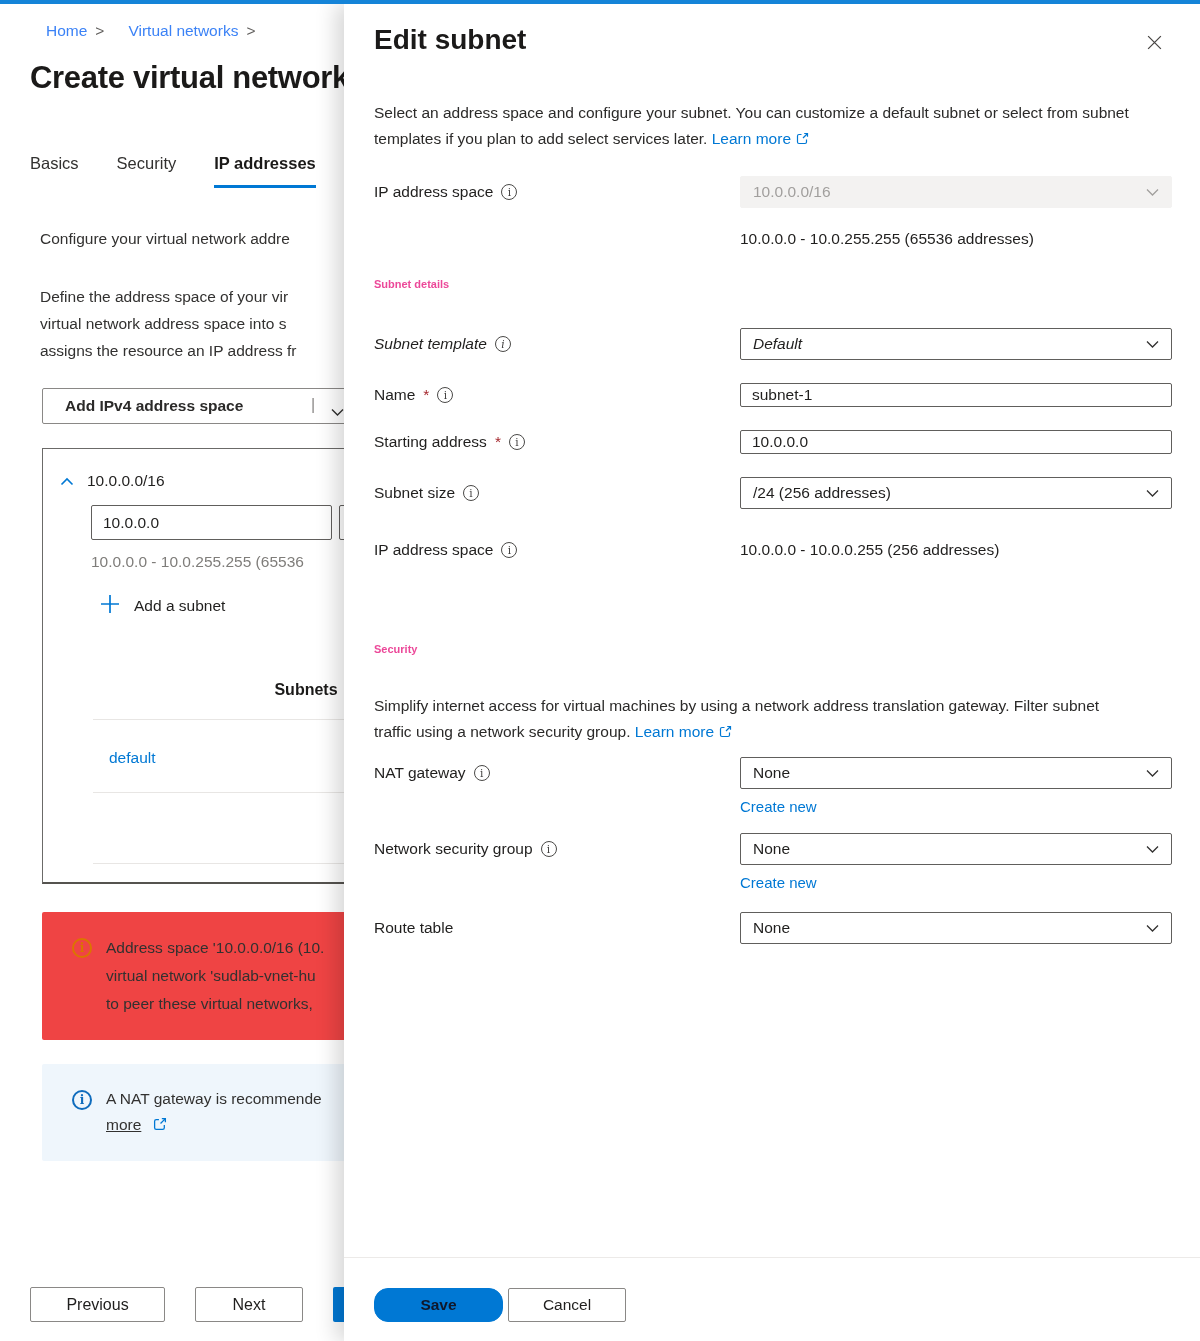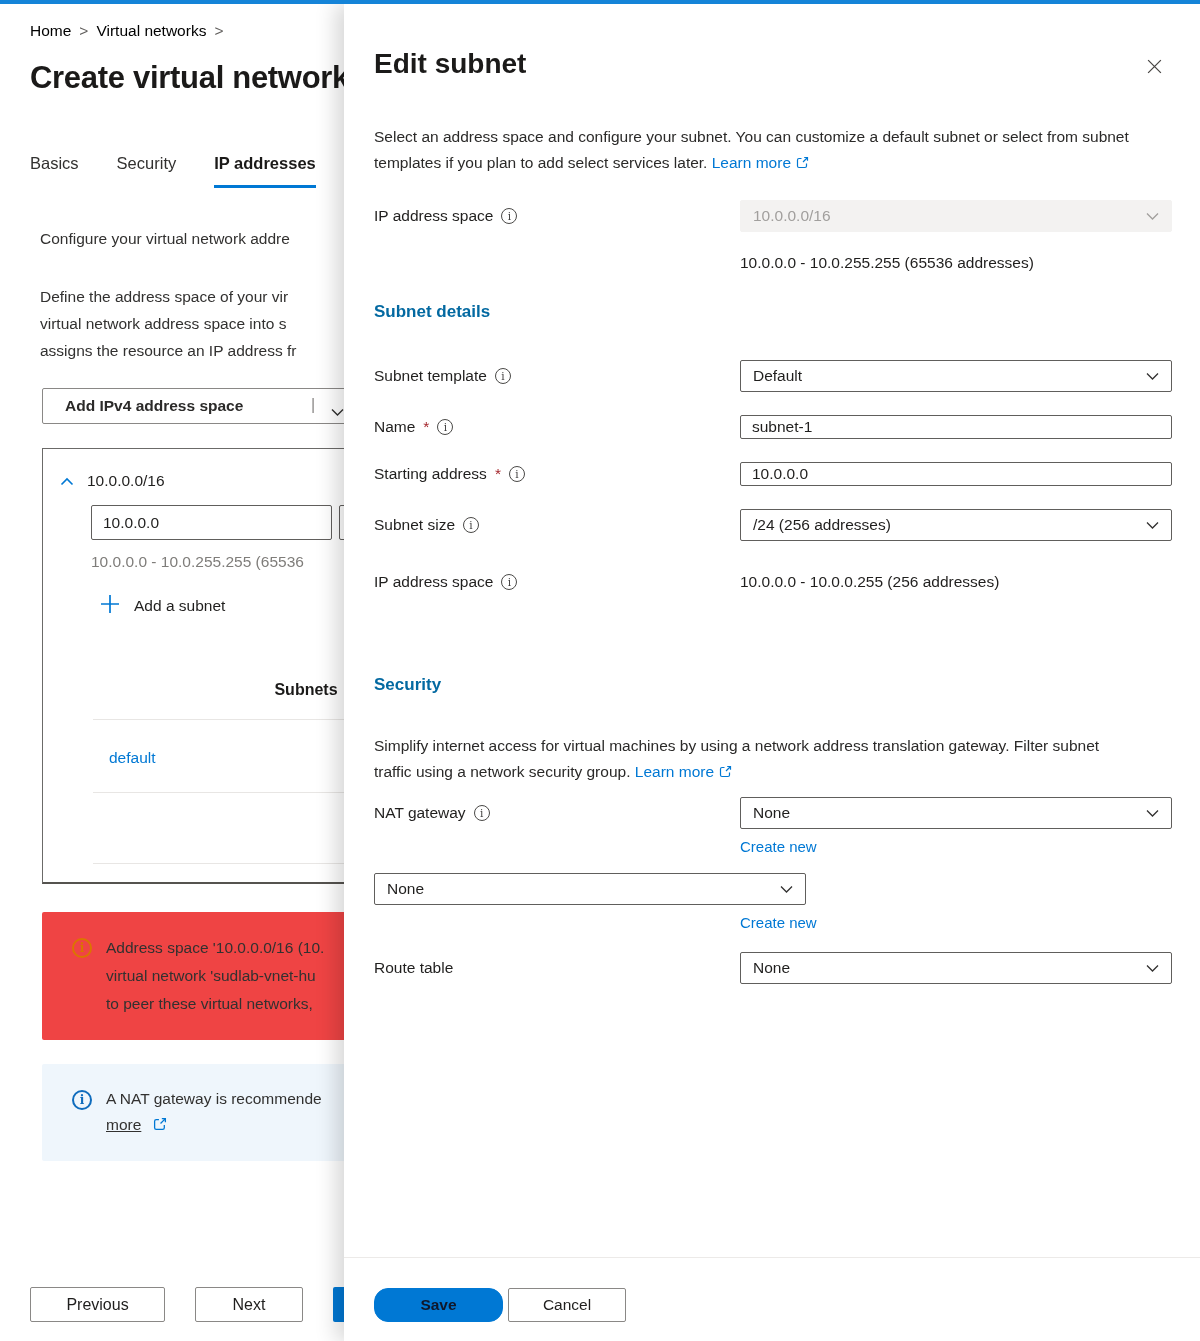--- a/index.html
+++ b/index.html
@@ -11,21 +11,21 @@
   a { cursor:pointer; }
 
   
   .topbar { position:absolute; top:0; left:0; width:1200px; height:4px; background:#1584d8; z-index:40; }
 
   
   .underpage { position:absolute; top:4px; left:0; width:344px; height:1337px; overflow:hidden; background:#fff; z-index:1; }
   .up-inner { width:600px; padding-left:30px; }
 
   .breadcrumb { padding-top:16px; font-size:15.5px; line-height:22px; white-space:nowrap; }
-  .breadcrumb a { color:#000000; text-decoration:none; }
+  .breadcrumb a { color:#3b82f6; text-decoration:none;margin-left:16px; }
   .crumb-sep { color:#605e5c; margin:0 8px; }
 
   .page-title { margin-top:16px; font-size:31px; line-height:40px; font-weight:bold; color:#1b1a19; white-space:nowrap; letter-spacing:-0.3px; }
 
   .tabs { display:flex; gap:38px; margin-top:56px; font-size:16.5px; color:#323130; }
   .tab { padding-bottom:12px; border-bottom:3px solid transparent; cursor:pointer; white-space:nowrap; }
   .tab.active { font-weight:bold; border-bottom-color:#0078d4; color:#1b1a19; }
 
   .intro { margin:40px 0 0 10px; font-size:15.5px; line-height:21px; white-space:nowrap; }
   .addr-desc { margin:34px 0 0 10px; font-size:15.5px; line-height:27px; }
@@ -65,21 +65,21 @@
 
   .up-btn { position:absolute; bottom:19px; height:35px; border:1px solid #8a8886; background:#fff; border-radius:2px;
     font-size:16px; color:#1f1e1d; font-family:"Liberation Sans", sans-serif; cursor:pointer; }
   #btn-previous { left:30px; width:135px; }
   #btn-next { left:195px; width:108px; }
   .obscured-primary { position:absolute; left:333px; bottom:19px; width:24px; height:35px; background:#0078d4; border-radius:2px; border:none; }
 
   
   .panel { position:absolute; top:4px; left:344px; width:856px; height:1337px; background:#fff;
     box-shadow:-8px 0 20px rgba(0,0,0,0.16); z-index:20; }
-  .panel-inner { padding:0 19px 0 30px;margin-top:24px; }
+  .panel-inner { padding:0 19px 0 30px; }
   .panel-head { display:flex; justify-content:space-between; align-items:flex-start; padding-top:18px; }
   .panel-title { font-size:28px; line-height:36px; font-weight:bold; color:#1b1a19; }
   .close-btn { margin:8px 14px 0 0; background:none; border:none; padding:4px; cursor:pointer; line-height:0; }
 
   .panel-desc { margin-top:42px; max-width:760px; font-size:15.5px; line-height:26px; color:#2b2a29; }
   a.learn { color:#0078d4; text-decoration:none; white-space:nowrap; }
   .ext-ico { display:inline-block; margin-left:5px; vertical-align:-1px; }
 
   .frow { display:flex; align-items:center; margin-top:23px; }
   .flabel { flex:0 0 366px; display:flex; align-items:center; gap:8px; font-size:15.5px; color:#201f1e; }
@@ -90,23 +90,23 @@
 
   .control { flex:0 0 432px; }
   .select { height:32px; border:1px solid #605e5c; border-radius:2px; background:#fff; display:flex; align-items:center;
     justify-content:space-between; padding:0 12px; font-size:15.5px; color:#201f1e; cursor:pointer; }
   .select.disabled { background:#f3f2f1; border-color:#f3f2f1; color:#a19f9d; cursor:default; }
   .select.disabled svg path { stroke:#a19f9d; }
   .tinput { width:432px; height:24px; border:1px solid #605e5c; border-radius:2px; padding:0 11px; font-size:15.5px;
     font-family:"Liberation Sans", sans-serif; color:#201f1e; }
   .hint { margin:22px 0 0 366px; font-size:15.5px; color:#201f1e; }
   .static-value { font-size:15.5px; color:#201f1e; }
-  h2.sec { font-size:17px; font-weight:bold; color:#0369a1; }
+  h2.sec { font-size:11px; font-weight:bold; color:#ec4899; }
   #h-details { margin-top:30px; }
-  #row-template { margin-top:38px; }
+  #row-template { margin-top:38px;font-style:italic; }
   #row-ipresult { margin-top:32px; }
   #h-security { margin-top:84px; }
   #p-security { margin-top:38px; }
   #row-nat { margin-top:11px; }
   .create-new { margin:8px 0 0 366px; font-size:15px; line-height:20px; }
   .create-new a { color:#0078d4; text-decoration:none; }
   #row-nsg { margin-top:16px; }
   #row-route { margin-top:19px; }
 
   .panel-footer { position:absolute; left:0; right:0; bottom:0; height:84px; border-top:1px solid #eceae8; background:#fff; }
@@ -335,20 +335,24 @@
           <span>None</span>
           <span><svg width="13" height="9" viewBox="0 0 13 9">
                 <path d="M1 1.5 L6.5 7 L12 1.5" fill="none" stroke="#323130" stroke-width="1.3"></path>
               </svg></span>
         </div>
       </div>
     </div>
     <div class="create-new"><a>Create new</a></div>
 
     <div class="frow" id="row-nsg">
+      <div class="flabel">
+        <span>Network security group</span>
+        <span class="info-icon"></span>
+      </div>
       <div class="control">
         <div class="select">
           <span>None</span>
           <span><svg width="13" height="9" viewBox="0 0 13 9">
                 <path d="M1 1.5 L6.5 7 L12 1.5" fill="none" stroke="#323130" stroke-width="1.3"></path>
               </svg></span>
         </div>
       </div>
     </div>
     <div class="create-new"><a>Create new</a></div>

